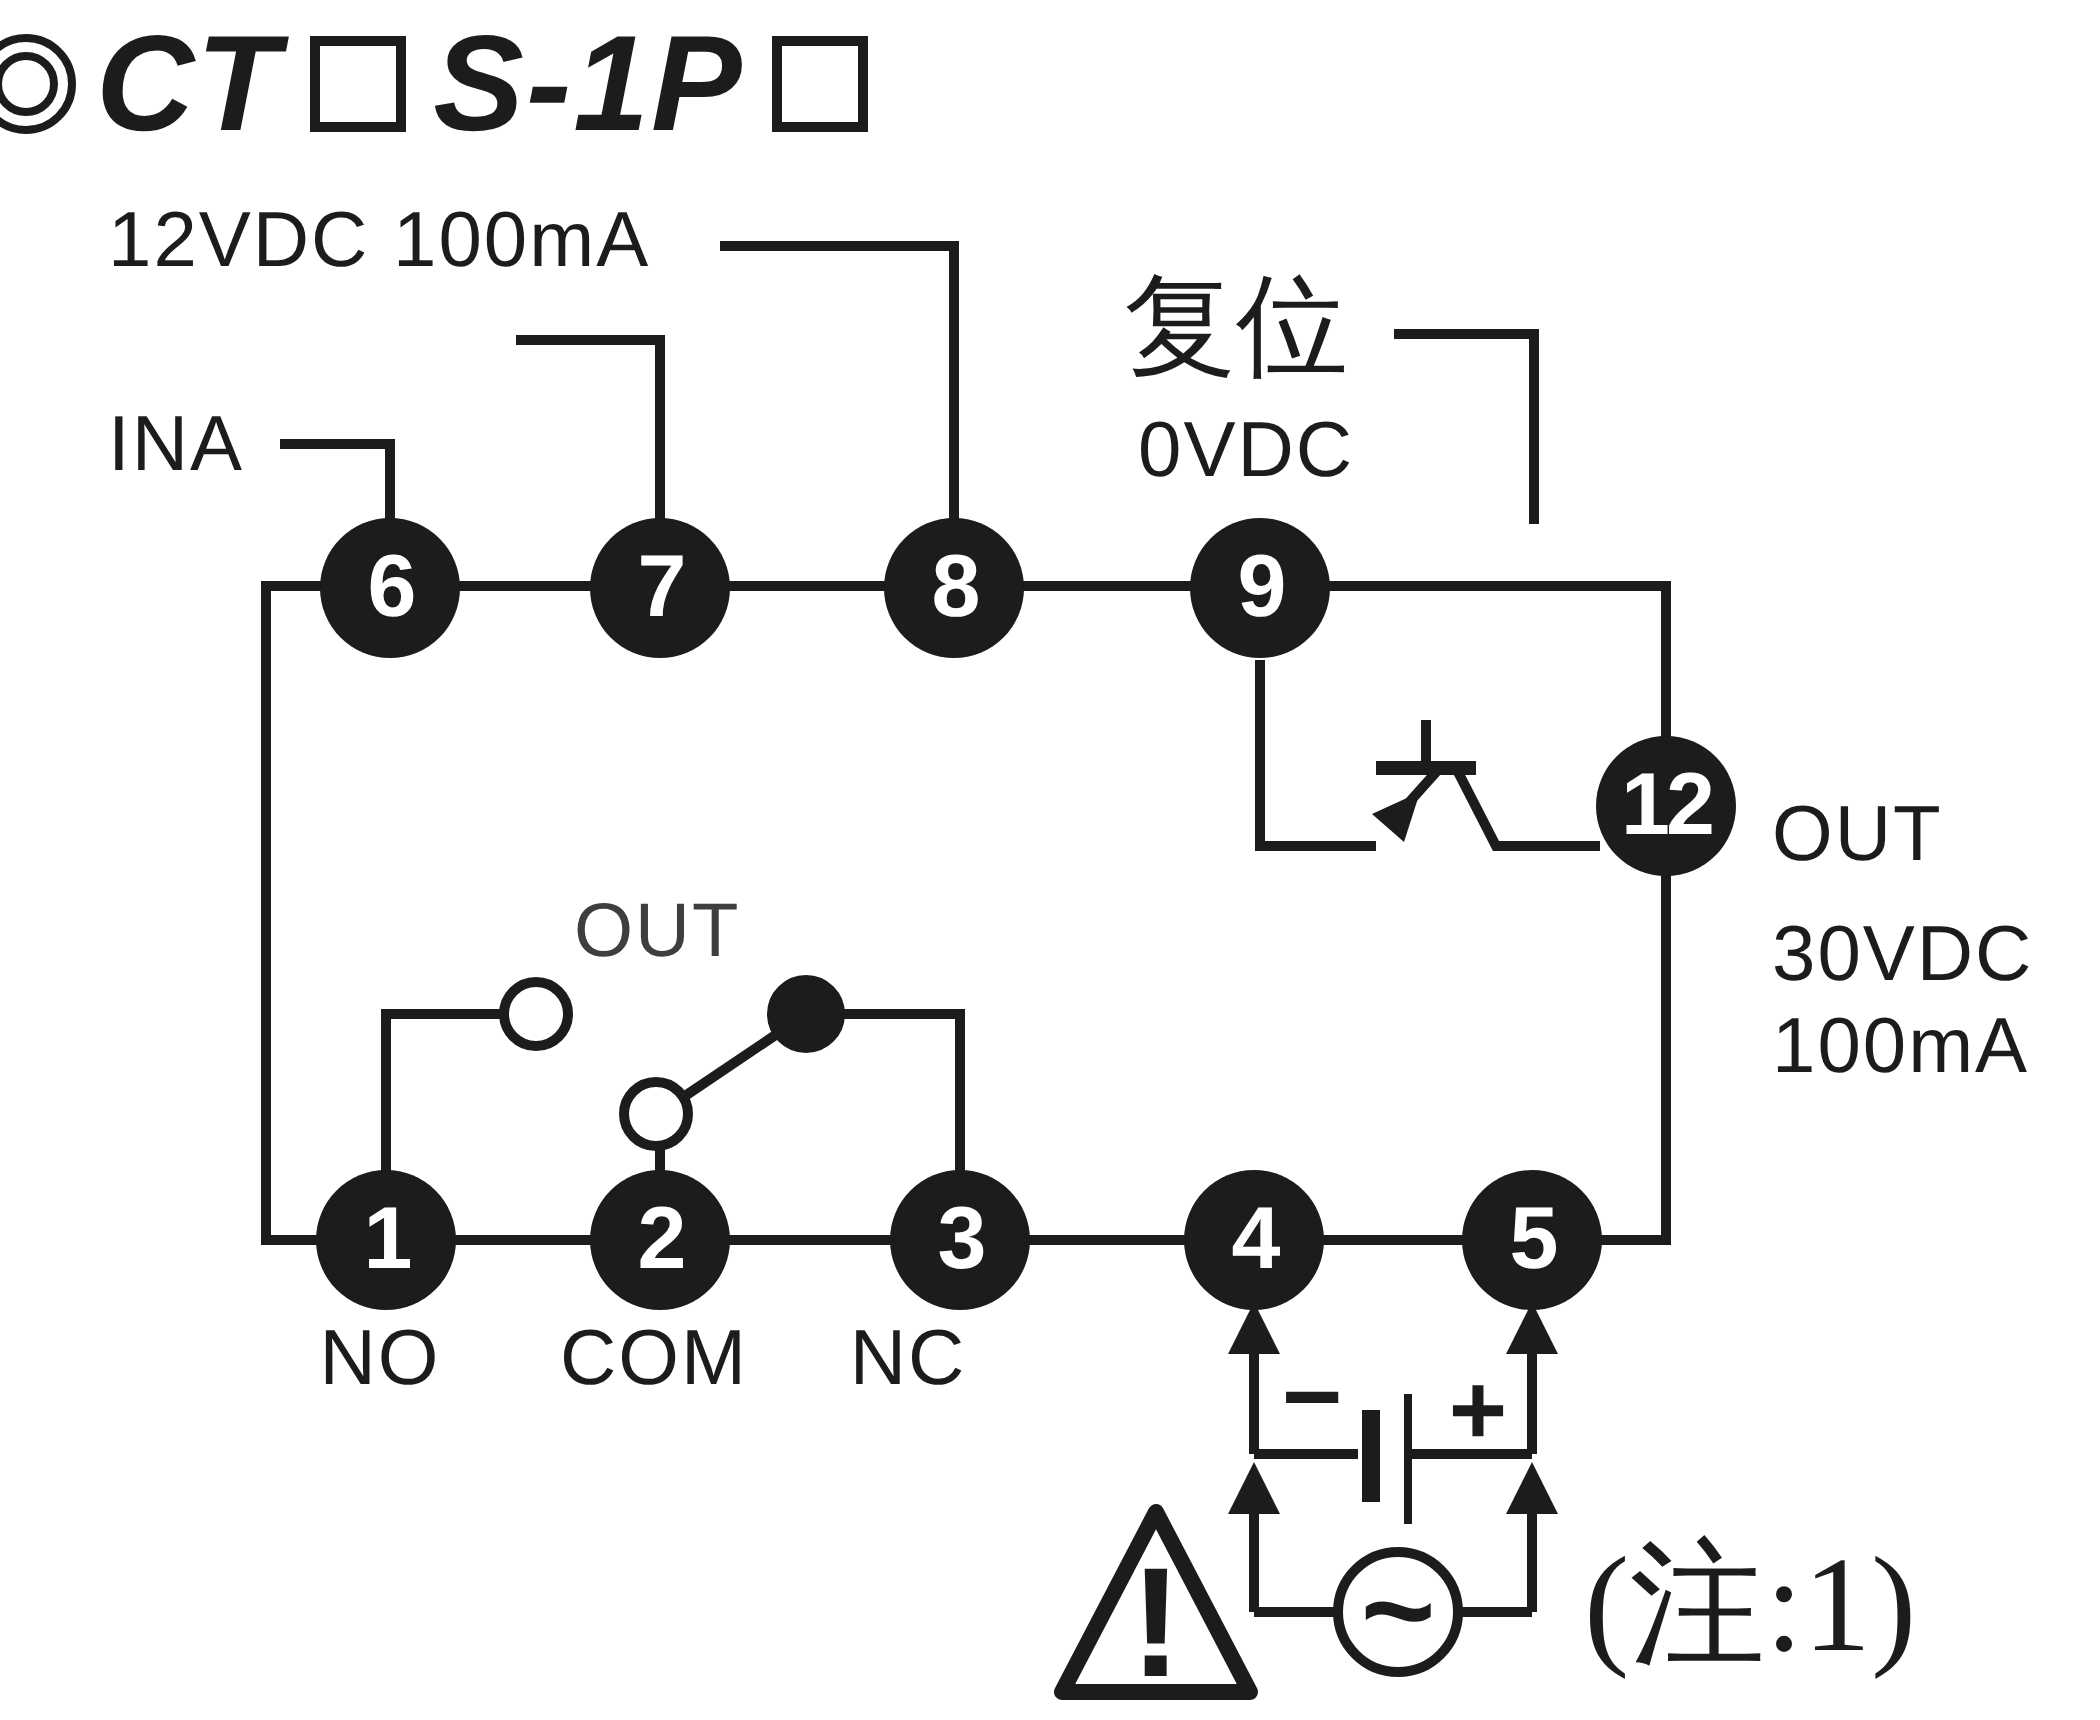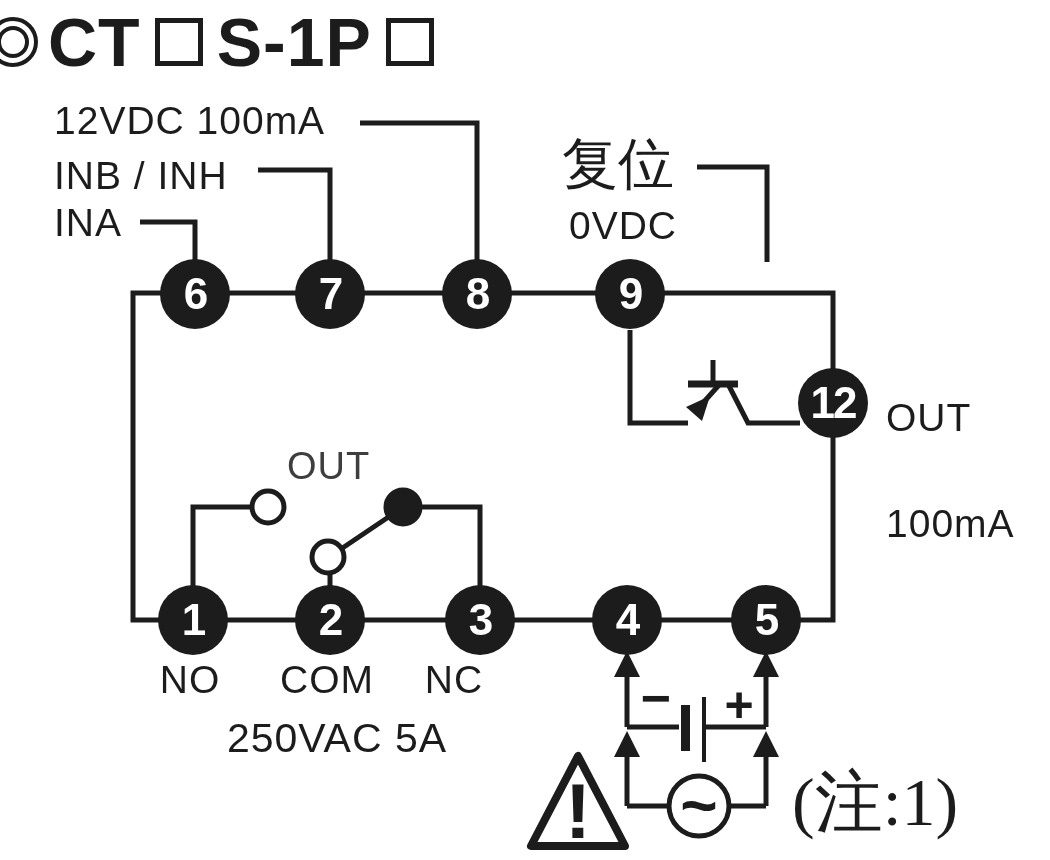--- a/index.html
+++ b/index.html
@@ -6,21 +6,21 @@
   .stage{
     position:relative;width:1050px;height:860px;background:#fff;overflow:hidden;
     font-family:"Liberation Sans","DejaVu Sans",sans-serif;color:#1c1c1c;
   }
   svg{position:absolute;left:0;top:0;}
   
   .title{position:absolute;left:-12px;top:8px;display:flex;align-items:center;gap:10px;}
   .logo{width:42px;height:42px;border:4px solid #1c1c1c;border-radius:50%;
         display:flex;align-items:center;justify-content:center;}
   .logo-inner{width:24px;height:24px;border:4px solid #1c1c1c;border-radius:50%;}
-  .title-text{font-size:68px;font-weight:bold;line-height:1;letter-spacing:1px;}
+  .title-text{font-size:68px;font-weight:bold;line-height:1;letter-spacing:1px;font-style:italic;}
   .sq{width:38px;height:38px;border:5px solid #1c1c1c;margin:0 4px;}
   
   .lbl{position:absolute;font-weight:normal;font-size:39px;line-height:1;white-space:nowrap;letter-spacing:1px;}
   .cjk{position:absolute;font-family:"Liberation Serif","DejaVu Serif",serif;font-weight:normal;
        line-height:1;white-space:nowrap;}
   .ctr{transform:translateX(-50%);}
   .gray{color:#3e3e3e;}
   
   .term{
     position:absolute;width:70px;height:70px;border-radius:50%;background:#1c1c1c;color:#fff;
@@ -88,33 +88,32 @@
     <span class="logo">
         <span class="logo-inner"></span>
       </span>
     <span class="title-text">CT</span>
     <span class="sq"></span>
     <span class="title-text">S-1P</span>
     <span class="sq"></span>
   </div>
 
   <div class="lbl" style="left:54px;top:101px">12VDC 100mA</div>
-  <div class="lbl" style="left:54px;top:156px">INB / INH</div>
   <div class="lbl" style="left:54px;top:203px">INA</div>
 
   <div class="cjk" style="left:562px;top:136px;font-size:56px">复位</div>
   <div class="lbl" style="left:569px;top:206px">0VDC</div>
 
   <div class="lbl gray" style="left:287px;top:447px;font-size:38px">OUT</div>
   <div class="lbl ctr" style="left:190px;top:660px">NO</div>
   <div class="lbl ctr" style="left:327px;top:660px">COM</div>
   <div class="lbl ctr" style="left:454px;top:660px">NC</div>
-  <div class="lbl ctr" style="left:337px;top:718px;font-size:41px">250VAC 5A</div>
 
   <div class="lbl" style="left:886px;top:398px">OUT</div>
+  <div class="lbl" style="left:886px;top:458px">30VDC</div>
   <div class="lbl" style="left:886px;top:504px">100mA</div>
 
   <div class="cjk" style="left:792px;top:768px;font-size:68px">(注:1)</div>
 
   <div class="term" style="left:158px;top:585px">1</div>
   <div class="term" style="left:295px;top:585px">2</div>
   <div class="term" style="left:445px;top:585px">3</div>
   <div class="term" style="left:592px;top:585px">4</div>
   <div class="term" style="left:731px;top:585px">5</div>
   <div class="term" style="left:160px;top:259px">6</div>

